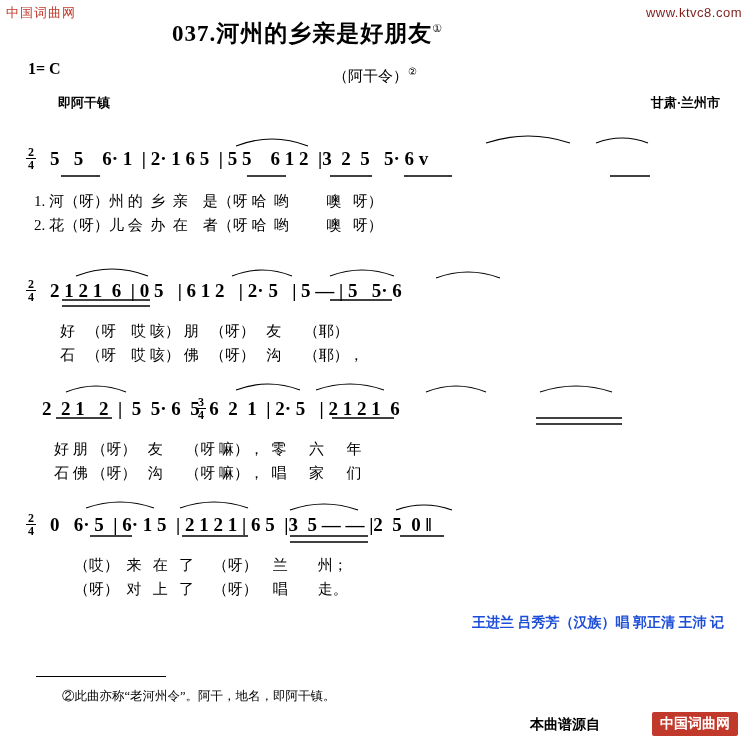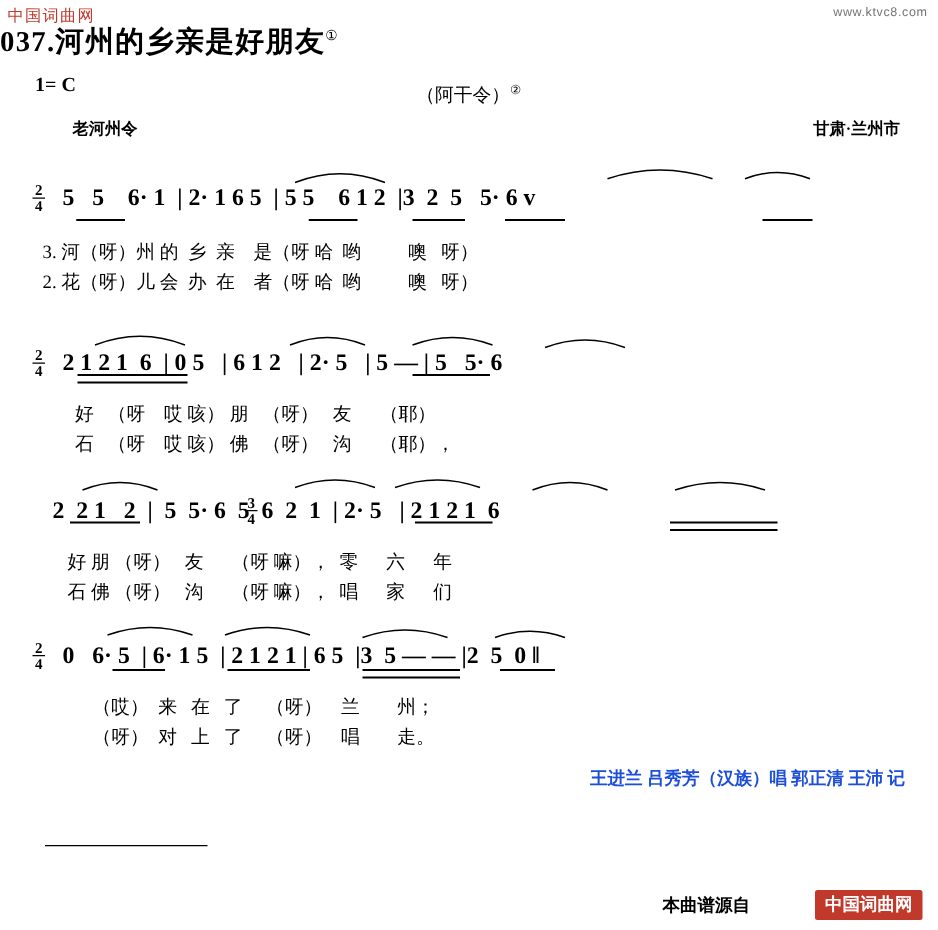--- a/index.html
+++ b/index.html
@@ -12,25 +12,25 @@
     overflow:hidden;
   }
   .wm-left{
     position:absolute;left:6px;top:4px;
     font-family:"Liberation Sans", sans-serif;
     font-size:13px;color:#c0392b;letter-spacing:1px;
   }
   .wm-right{
     position:absolute;right:8px;top:5px;
     font-family:"Liberation Sans", sans-serif;
-    font-size:10px;color:#737373;letter-spacing:0.5px;
+    font-size:13px;color:#7f1d1d;letter-spacing:0.5px;
   }
   .title{
     position:absolute;top:18px;left:0;width:615px;
-    text-align:left;
+    text-align:center;
     font-family:"Liberation Serif", serif;
     font-size:23px;font-weight:bold;letter-spacing:1px;
   }
   .title .sup{font-size:11px;vertical-align:super;font-weight:normal;}
   .key{
     position:absolute;left:28px;top:60px;
     font-size:16px;font-weight:bold;
     font-family:"Liberation Serif", serif;
   }
   .subtitle{
@@ -97,30 +97,30 @@
 </style>
 </head>
 <body>
 
 <div class="wm-left">中国词曲网</div>
 <div class="wm-right">www.ktvc8.com</div>
 
 <div class="title"><span>037.河州的乡亲是好朋友</span><span class="sup">①</span></div>
 <div class="key">1=  C</div>
 <div class="subtitle"><span>（阿干令）</span><span class="sup">②</span></div>
-<div class="tempo">老河州令</div>
+<div class="tempo">即阿干镇</div>
 <div class="region">甘肃·兰州市</div>
 
 <div class="system" style="top:140px;">
   <div class="meter" style="left:26px;top:6px;">
     <span class="num">2</span>
     <span class="den">4</span>
   </div>
   <div class="notes" style="left:50px;top:8px;">5   5    6· 1  | 2· 1 6 5  | 5 5    6 1 2  |3  2  5   5· 6 ᴠ</div>
-  <div class="lyric" style="left:34px;top:52px;">3. 河（呀）州 的  乡  亲    是（呀 哈  哟          噢   呀）</div>
+  <div class="lyric" style="left:34px;top:52px;">1. 河（呀）州 的  乡  亲    是（呀 哈  哟          噢   呀）</div>
   <div class="lyric" style="left:34px;top:76px;">2. 花（呀）儿 会  办  在    者（呀 哈  哟          噢   呀）</div>
 </div>
 
 <div class="system" style="top:272px;">
   <div class="meter" style="left:26px;top:6px;">
     <span class="num">2</span>
     <span class="den">4</span>
   </div>
   <div class="notes" style="left:50px;top:8px;">2 1 2 1  6  | 0 5   | 6 1 2   | 2· 5   | 5 — | 5   5· 6</div>
   <div class="lyric" style="left:60px;top:50px;">好   （呀    哎 咳） 朋   （呀）   友      （耶）</div>
@@ -144,20 +144,21 @@
   </div>
   <div class="notes" style="left:50px;top:8px;">0   6· 5  | 6· 1 5  | 2 1 2 1 | 6 5  |3  5 — — |2  5  0 ‖</div>
   <div class="lyric" style="left:74px;top:50px;">（哎）  来   在   了     （呀）    兰        州；</div>
   <div class="lyric" style="left:74px;top:74px;">（呀）  对   上   了     （呀）    唱        走。</div>
 </div>
 
 <div class="credits">王进兰  吕秀芳（汉族）唱  郭正清  王沛  记</div>
 
 <div class="rule"></div>
 <div class="footnotes">
+  <div>②此曲亦称“老河州令”。阿干，地名，即阿干镇。</div>
 </div>
 
 <div class="bottom-label">本曲谱源自</div>
 <div class="bottom-brand">中国词曲网</div>
 
 <svg class="overlay" viewBox="0 0 750 744">
   <g fill="none" stroke="#000" stroke-width="1.2">
     <path d="M236,146 Q272,132 308,146"></path>
     <path d="M486,143 Q528,129 570,143"></path>
     <path d="M596,143 Q622,133 648,143"></path>

